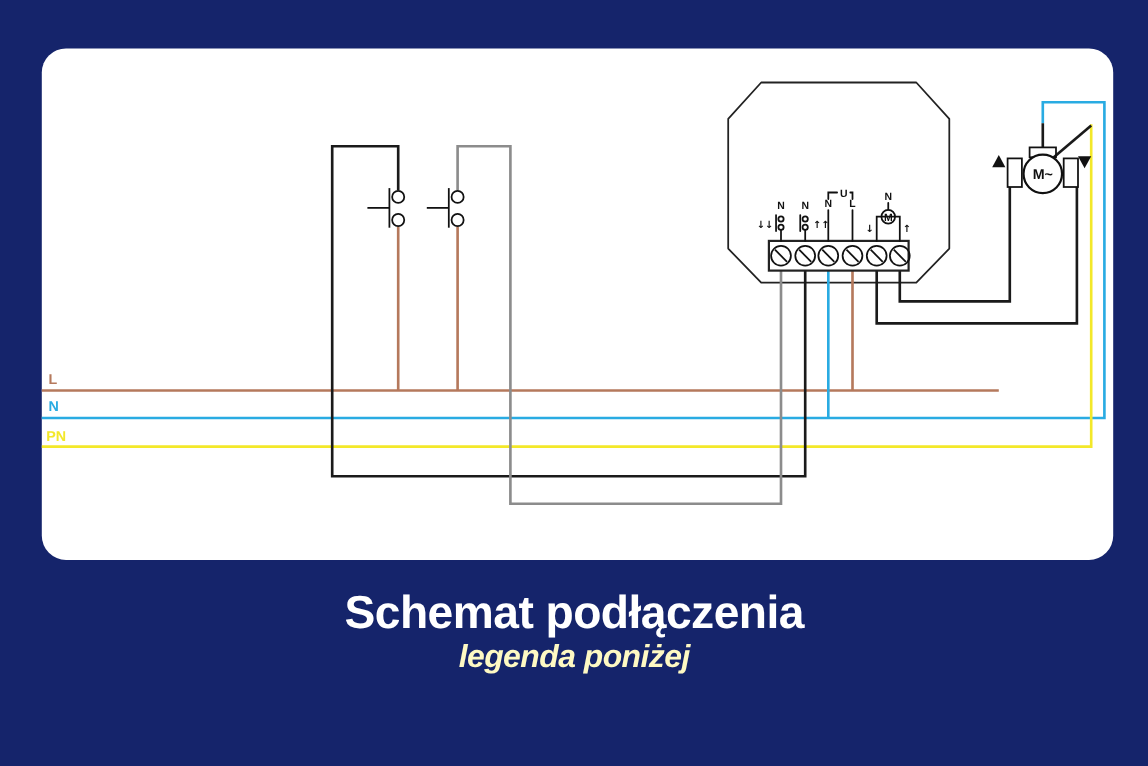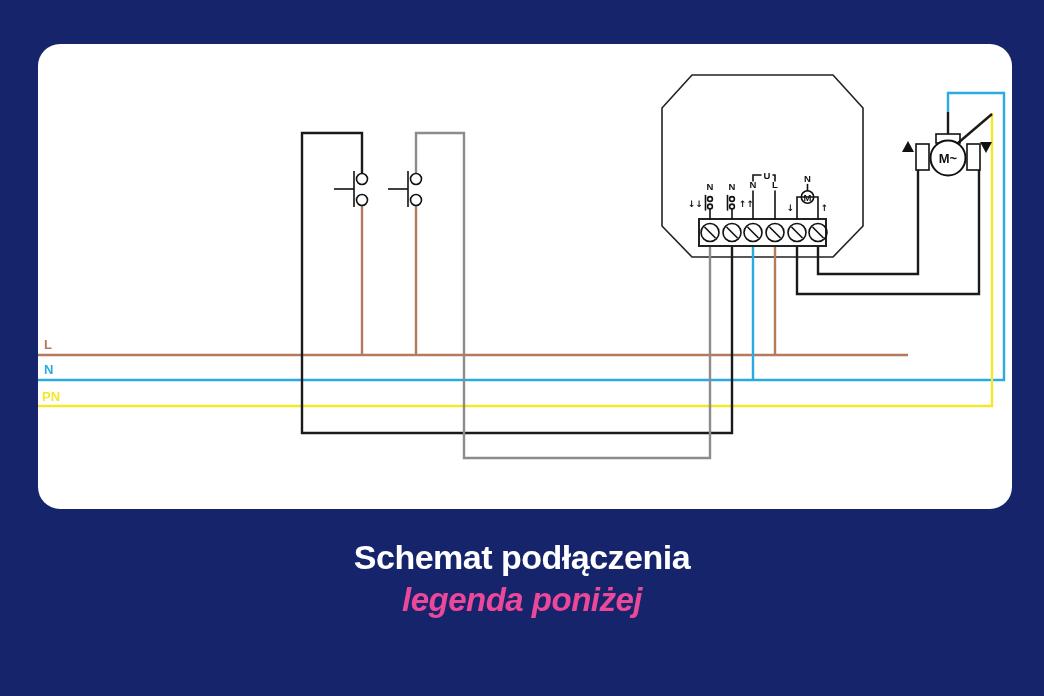--- a/index.html
+++ b/index.html
@@ -11,25 +11,25 @@
   .panel{
     position:absolute;left:38px;top:44px;width:974px;height:465px;
     background:#ffffff;border-radius:22px;
   }
   .diagram-svg{position:absolute;left:0;top:0;}
   .caption{
     position:absolute;left:0;top:536px;width:1044px;
     text-align:center;color:#ffffff;
   }
   .caption .t1,.caption .t2{
-    font-size:34px;font-weight:700;letter-spacing:-0.5px;line-height:42px;
+    font-size:42px;font-weight:700;letter-spacing:-0.5px;line-height:42px;
   }
   .caption .legend{
-    margin-top:3px;font-size:33px;font-weight:700;font-style:italic;
-    color:#ec4899;letter-spacing:-0.5px;
+    margin-top:3px;font-size:29px;font-weight:700;font-style:italic;
+    color:#fef9c3;letter-spacing:-0.5px;
   }
   text{font-family:"Liberation Sans","DejaVu Sans",sans-serif;}
   .lbl{font-weight:700;font-size:13px;}
   .tlbl{font-weight:700;font-size:9.5px;fill:#111;}
   .arrows{font-family:"DejaVu Sans",sans-serif;font-size:9px;font-weight:700;fill:#111;}
   .wire{fill:none;stroke-width:2.4px;}
   .sym{fill:none;stroke:#111;stroke-width:1.6px;}
 </style>
 </head>
 <body>

